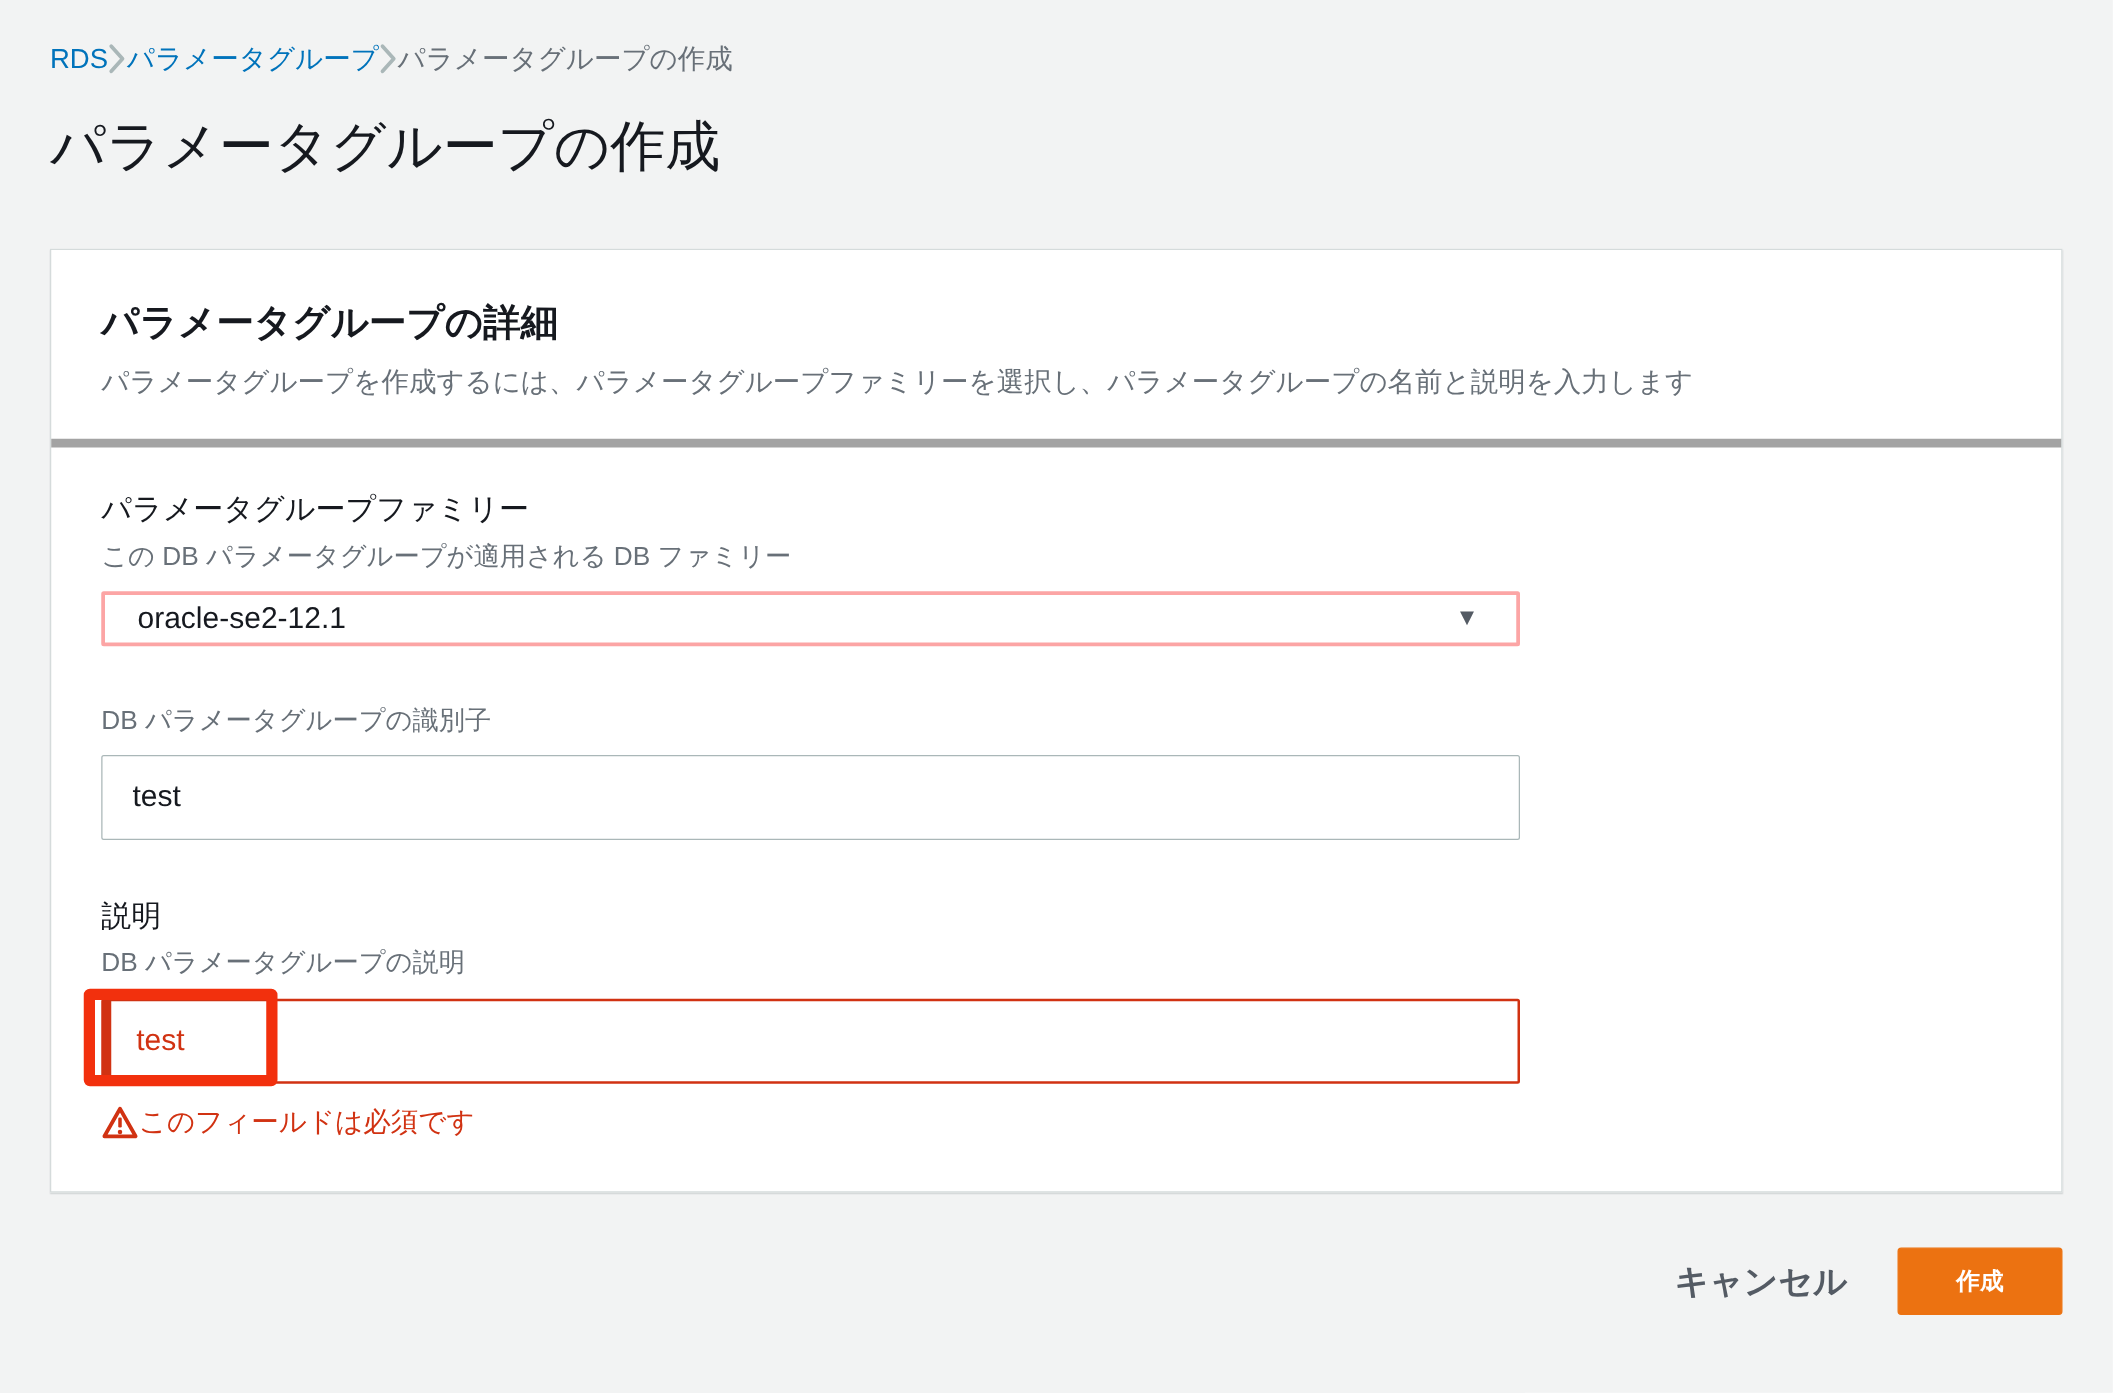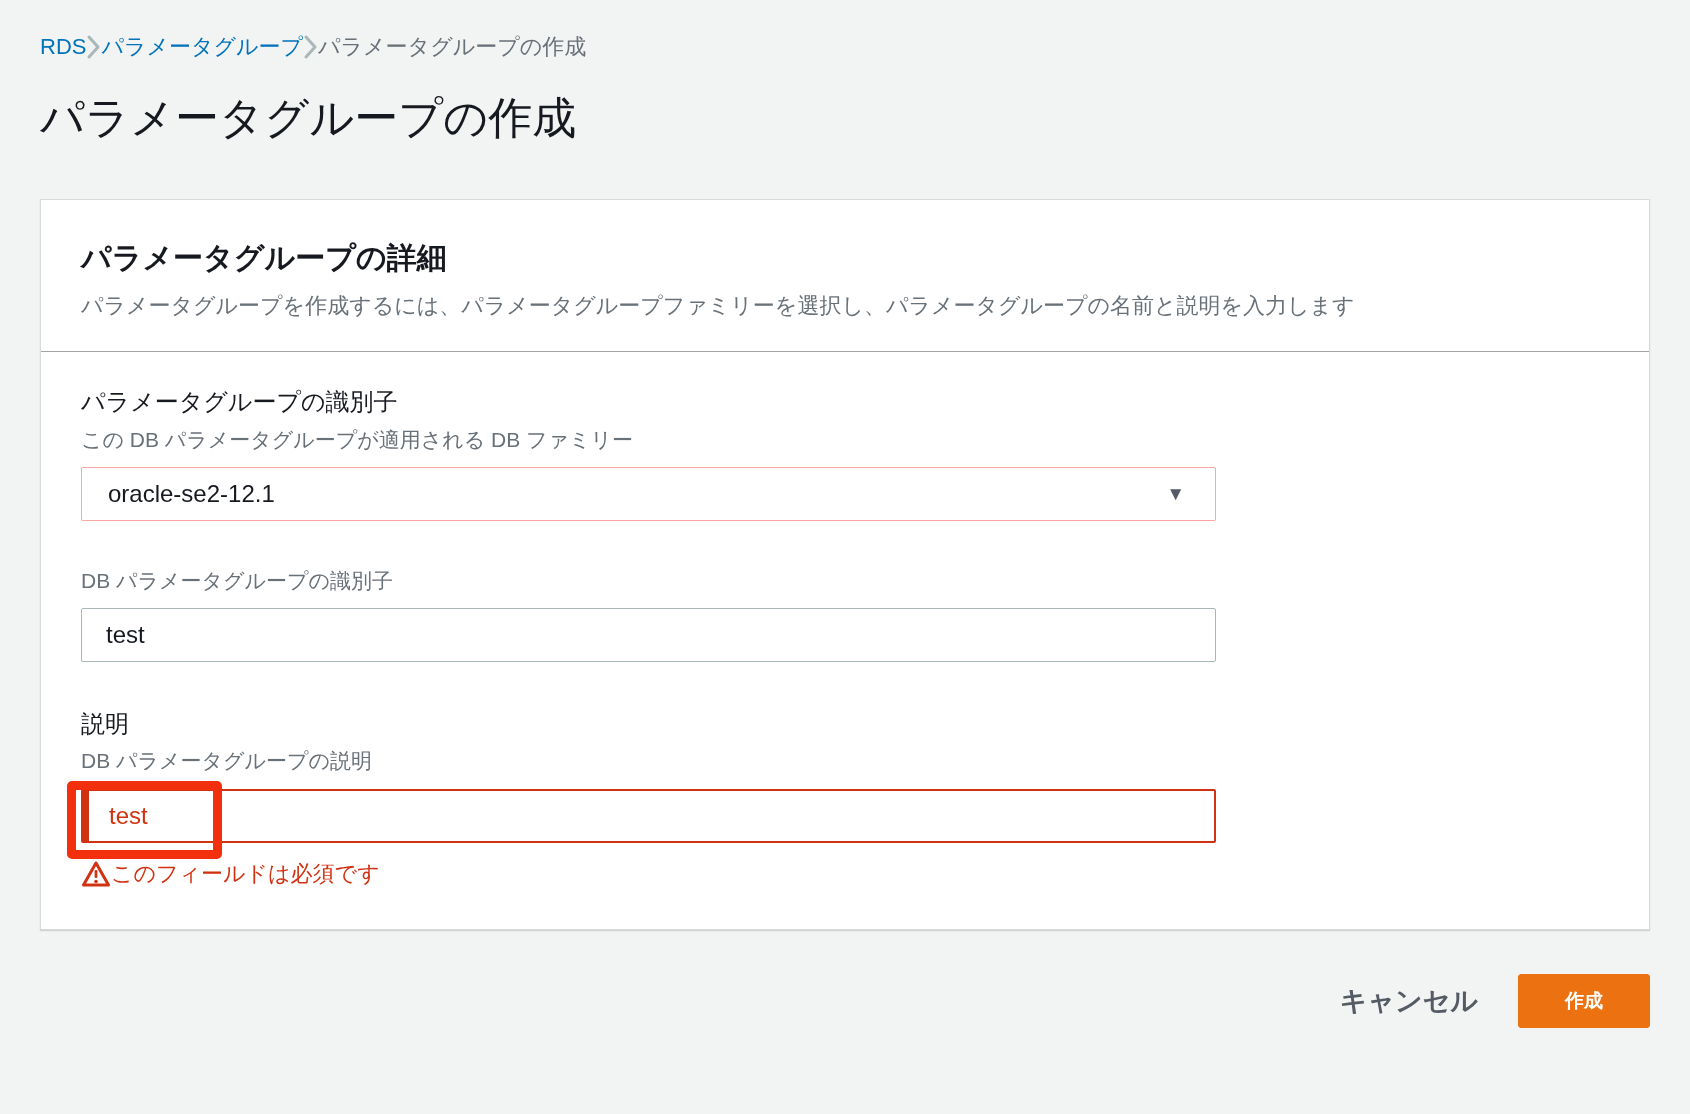--- a/index.html
+++ b/index.html
@@ -32,45 +32,45 @@
     line-height: 1.35;
   }
 
   
   .card {
     margin-top: 52px;
     background: #ffffff;
     border: 1px solid #d5dbdb;
     box-shadow: 0 1px 1px 0 rgba(0,28,36,.15);
   }
-  .card-header { padding: 38px 40px 30px 40px; border-bottom: 1px solid #a3a3a3; }
+  .card-header { padding: 38px 40px 30px 40px; border-bottom: 7px solid #a3a3a3; }
   .card-header h2 { font-size: 30px; font-weight: 700; color: #16191f; }
   .card-header p { margin-top: 12px; font-size: 22px; color: #687078; }
   .card-body { padding: 34px 40px 40px 40px; }
 
   
   .field { margin-top: 46px; }
   .field:first-child { margin-top: 0; }
   .field-label { display: block; font-size: 24px; color: #16191f; line-height: 1.3; }
   .field-help { margin-top: 8px; font-size: 21px; color: #687078; line-height: 1.3; }
   .control { position: relative; width: 1135px; margin-top: 14px; }
 
   .select-box {
     display: flex; align-items: center; justify-content: space-between;
-    width: 100%; height: 54px;
+    width: 100%; height: 44px;
     background: #fff;
-    border: 1px solid #fca5a5; border-radius: 2px;
+    border: 3px solid #fca5a5; border-radius: 2px;
     padding: 0 30px 0 26px;
     font-size: 24px; color: #16191f;
     cursor: pointer;
   }
   .select-box .caret { font-size: 19px; color: #545b64; }
 
   .text-input {
-    width: 100%; height: 54px;
+    width: 100%; height: 68px;
     background: #fff;
     border: 1px solid #aab7b8; border-radius: 2px;
     padding: 0 24px;
     font-size: 24px; color: #16191f;
     font-family: "Liberation Sans", "DejaVu Sans", sans-serif;
     outline: none;
   }
   .text-input.invalid {
     border: 2px solid #d13212;
     border-left: 8px solid #d13212;
@@ -140,21 +140,21 @@
 
   <section class="card">
     <header class="card-header">
       <h2>パラメータグループの詳細</h2>
       <p>パラメータグループを作成するには、パラメータグループファミリーを選択し、パラメータグループの名前と説明を入力します</p>
     </header>
 
     <div class="card-body">
 
       <div class="field">
-        <label class="field-label">パラメータグループの識別子</label>
+        <label class="field-label">パラメータグループファミリー</label>
         <div class="field-help">この DB パラメータグループが適用される DB ファミリー</div>
         <div class="control">
           <div class="select-box">
             <span>oracle-se2-12.1</span>
             <span class="caret">▼</span>
           </div>
         </div>
       </div>
 
       <div class="field">

